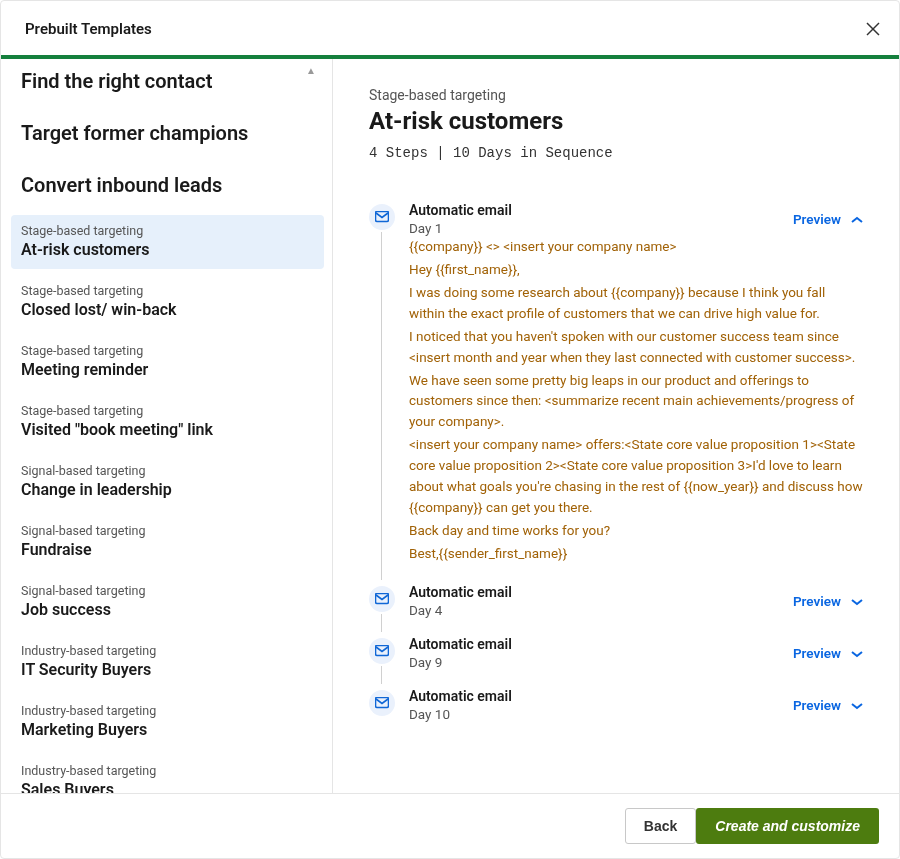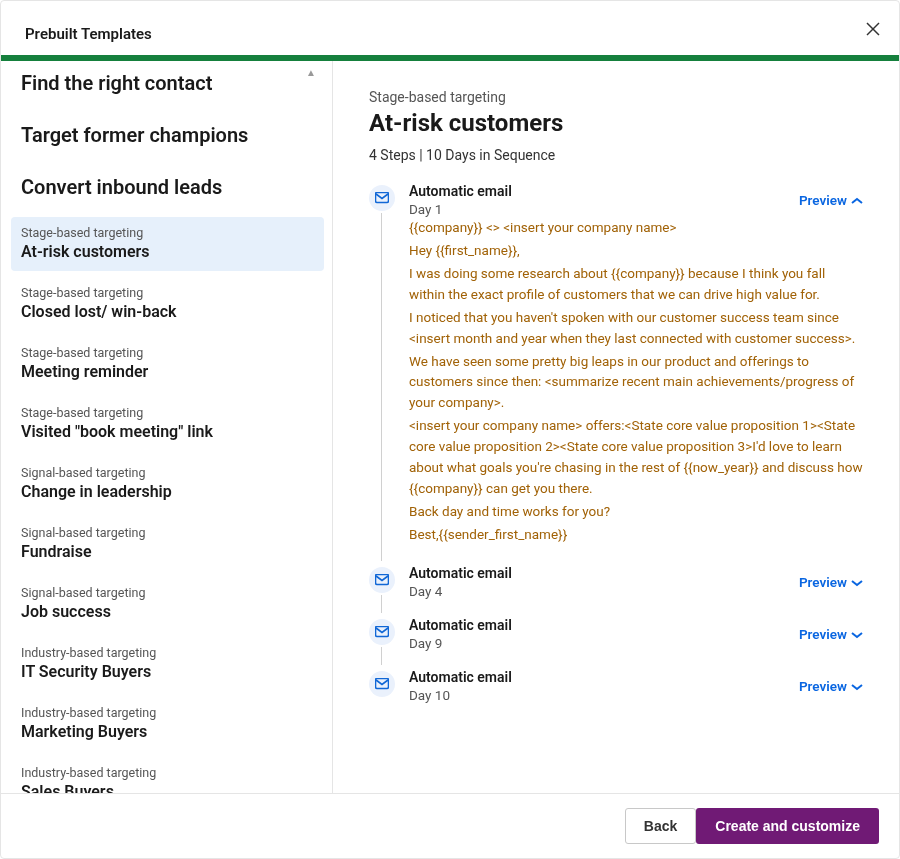--- a/index.html
+++ b/index.html
@@ -10,24 +10,24 @@
       width: 900px;
       height: 859px;
       overflow: hidden;
       border: 1px solid #e5e5e5;
       border-radius: 4px;
       display: flex;
       flex-direction: column;
     }
     .header {
       display: flex;
-      align-items: flex-end;
+      align-items: center;
       justify-content: space-between;
       padding: 14px 12px 12px 24px;
-      border-bottom: 6px solid #15803d;
+      border-bottom: 4px solid #15803d;
     }
     .header h1 {
       font-size: 15px;
       font-weight: 600;
       color: #1a1a1a;
     }
     .close-btn {
       width: 28px;
       height: 28px;
       display: flex;
@@ -99,21 +99,22 @@
     }
     .detail-title {
       font-size: 24px;
       font-weight: 700;
       margin-bottom: 10px;
       color: #1a1a1a;
     }
     .detail-meta {
       font-size: 14px;
       color: #333;
-      margin-bottom: 20px;
+      margin-bottom: 41px;
+      font-family: Liberation Mono, monospace;
     }
     .steps-wrap { position: relative; }
     .step {
       position: relative;
       padding-left: 40px;
       padding-bottom: 18px;
     }
     .step-icon {
       position: absolute;
       left: 0;
@@ -146,21 +147,21 @@
       color: #1a1a1a;
     }
     .step-day {
       font-size: 13.5px;
       color: #555;
       margin-top: 2px;
     }
     .preview-link {
       display: flex;
       align-items: center;
-      gap: 4px;
+      gap: 10px;
       color: #0a66e1;
       font-size: 13.5px;
       font-weight: 600;
       cursor: pointer;
     }
     .preview-link svg { stroke: #0a66e1; stroke-width: 2; fill: none; }
     .step-body {
       margin-top: 0;
       font-size: 13.5px;
       line-height: 1.55;
@@ -181,22 +182,23 @@
       border-radius: 3px;
       cursor: pointer;
       border: 1px solid transparent;
     }
     .btn-secondary {
       background: #fff;
       border-color: #c8c8c8;
       color: #333;
     }
     .btn-primary {
-      background: #701a75;
+      background: #4d7c0f;
       color: #fff;
+      font-style: italic;
     }
   </style>
 </head>
 <body>
 
 <div class="header">
   <h1>Prebuilt Templates</h1>
   <div class="close-btn">
     <svg width="14" height="14" viewBox="0 0 14 14">
         <line x1="1" y1="1" x2="13" y2="13"></line>

